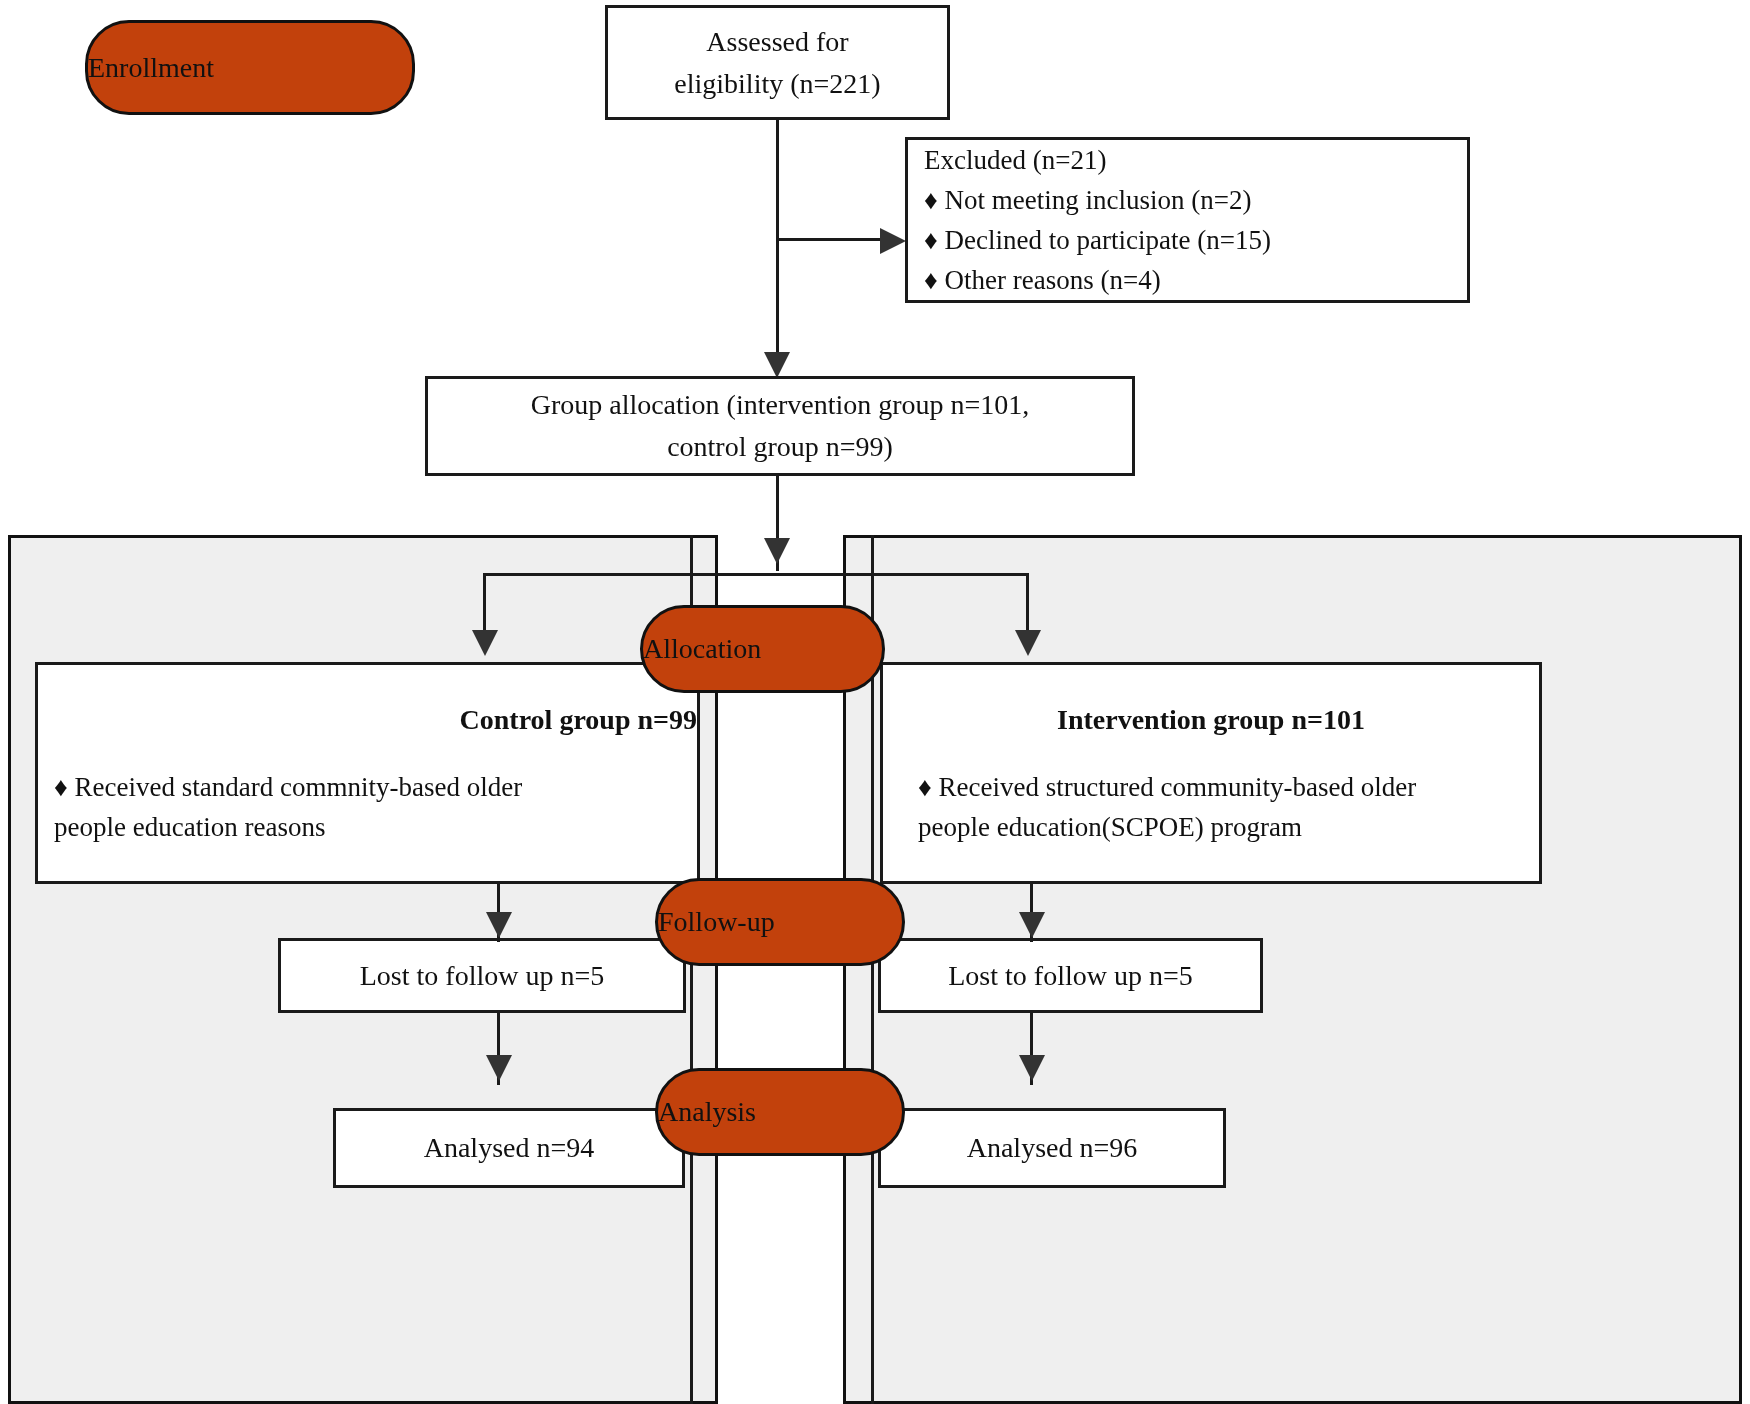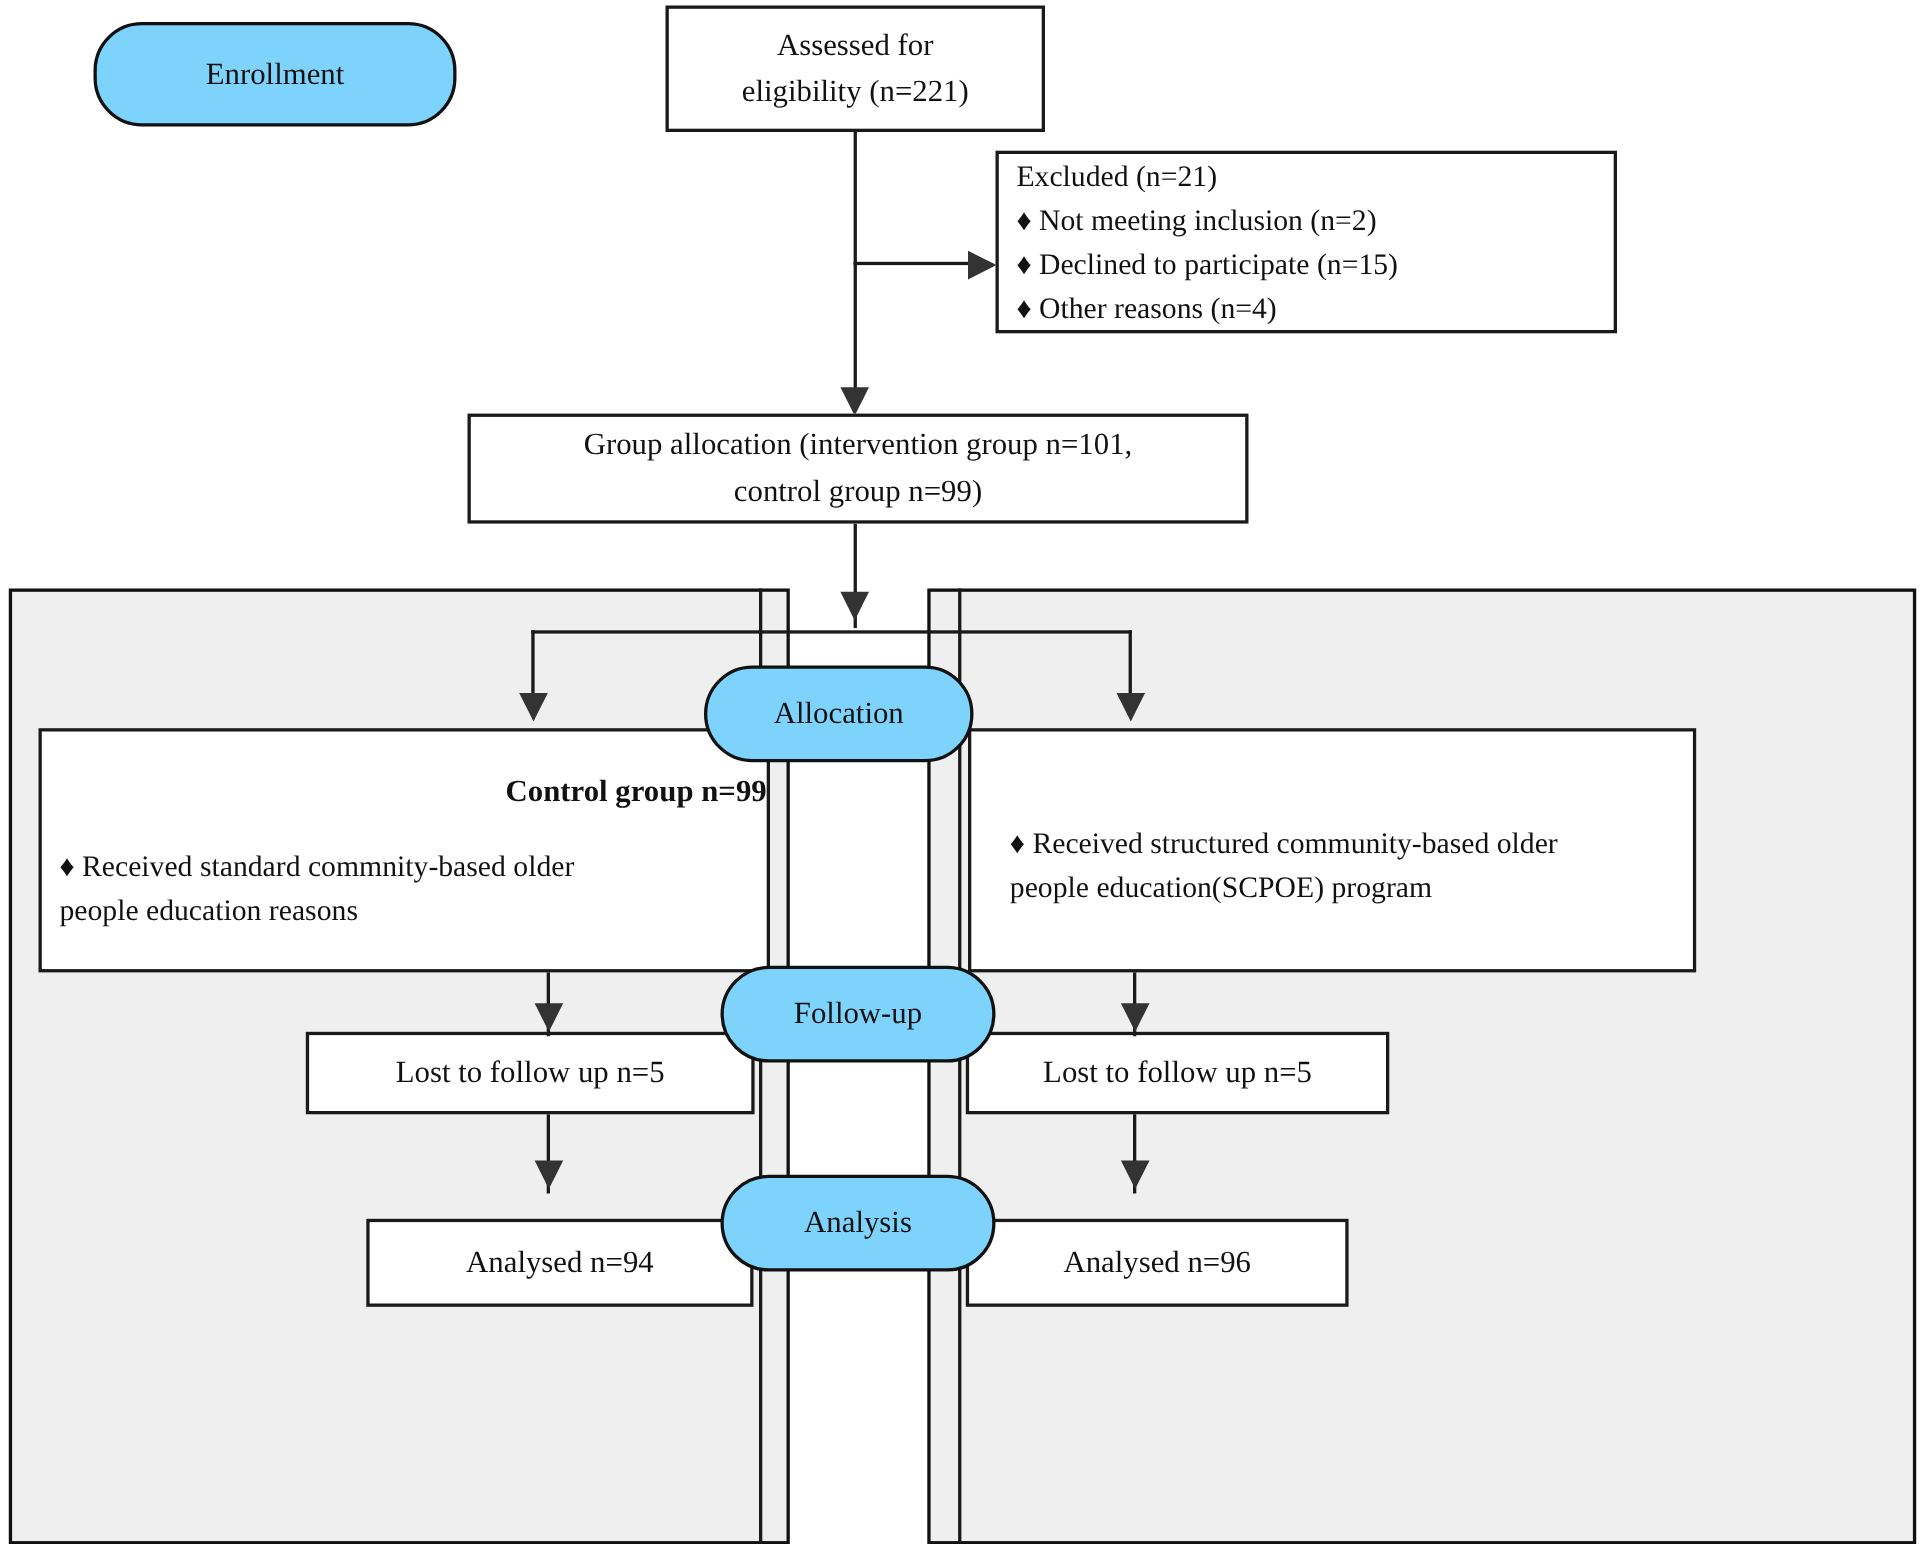--- a/index.html
+++ b/index.html
@@ -25,27 +25,26 @@
     box-sizing: border-box;
     display: flex;
     flex-direction: column;
     justify-content: center;
     z-index: 6;
   }
   .box.center { align-items: center; text-align: center; }
 
   .pill {
     position: absolute;
-    background: #7dd3fc;
+    background: #c2410c;
     border: 3px solid #111111;
     border-radius: 44px;
     box-sizing: border-box;
     display: flex;
     align-items: center;
-    justify-content: center;
     text-align: center;
     z-index: 9;
   }
 
   .shade {
     position: absolute;
     background: #efefef;
     border: 3px solid #111111;
     box-sizing: border-box;
     z-index: 1;
@@ -163,20 +162,23 @@
     <div class="bullet-block" style="margin-top:26px;">
       <div>
         <span>♦</span>
         <span>Received standard commnity-based older</span>
       </div>
       <div>people education reasons</div>
     </div>
   </div>
 
   <div class="box" style="left:880px; top:662px; width:662px; height:222px;">
+    <div style="text-align:center;">
+      <span class="t27 bold">Intervention group n=101</span>
+    </div>
     <div class="bullet-block" style="margin-top:26px;padding-left:35px;">
       <div>
         <span>♦</span>
         <span>Received structured community-based older</span>
       </div>
       <div>people education(SCPOE) program</div>
     </div>
   </div>
 
   <div class="vline" style="left:497px; top:884px; height:58px; z-index:7;"></div>

